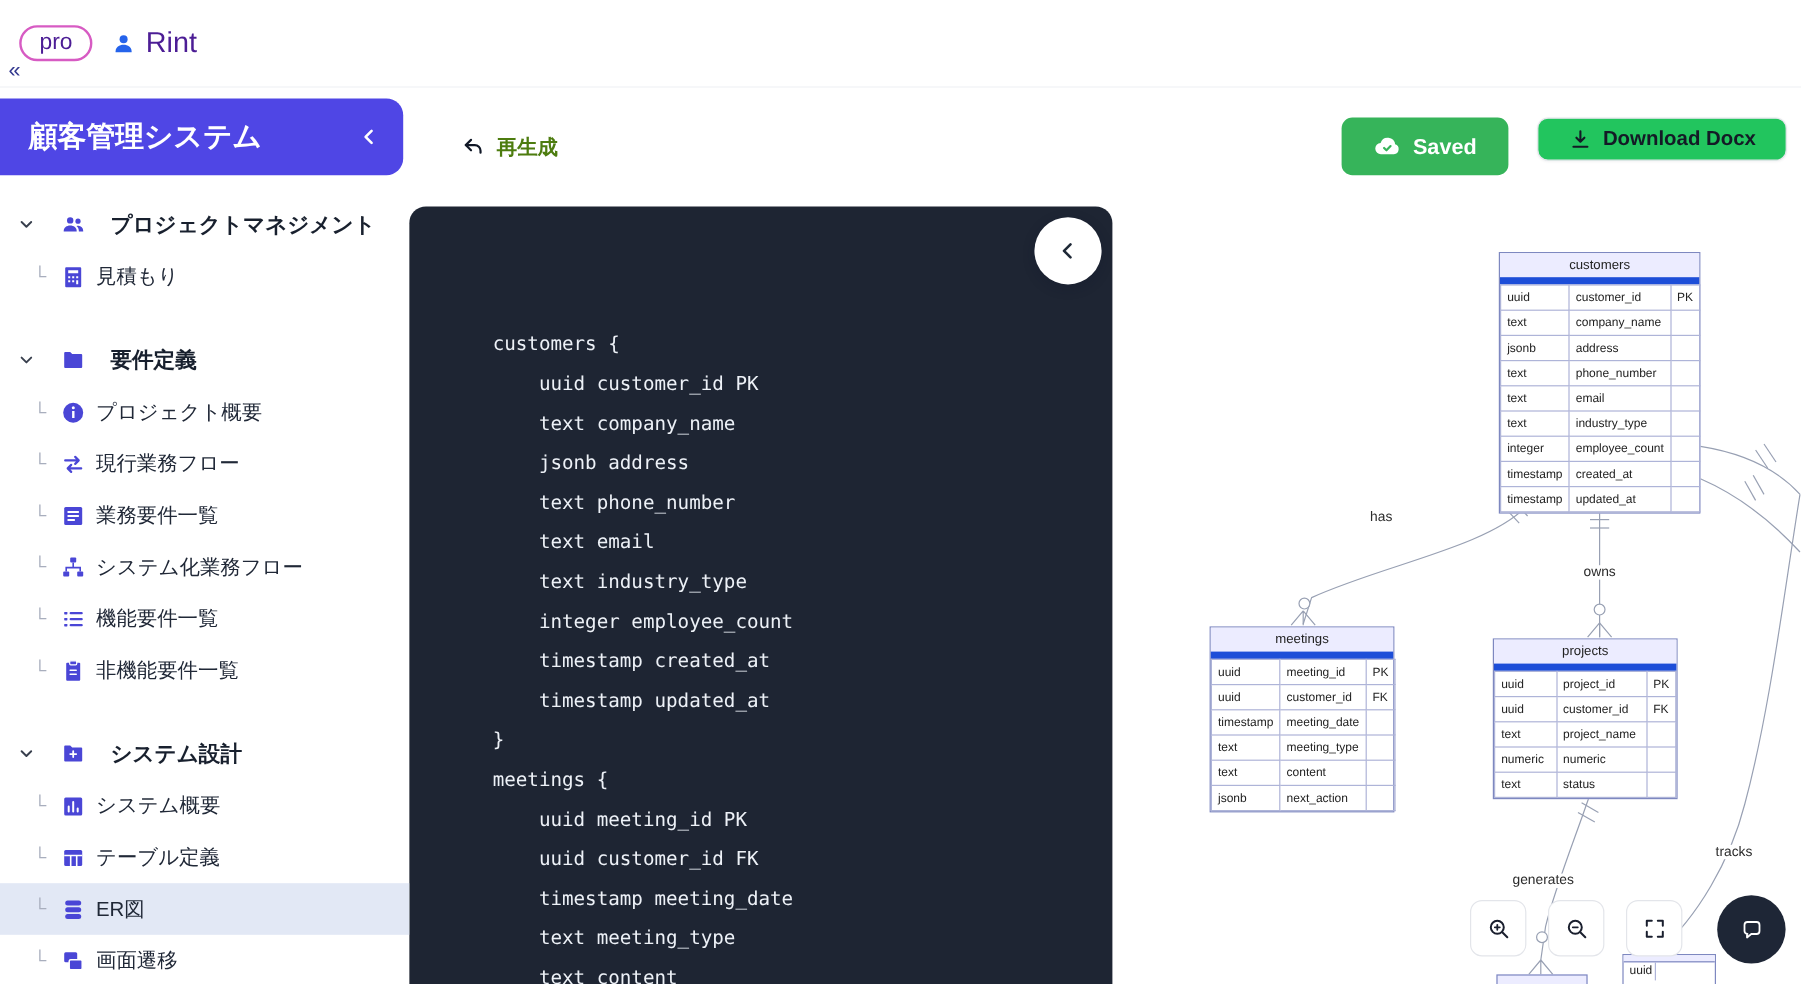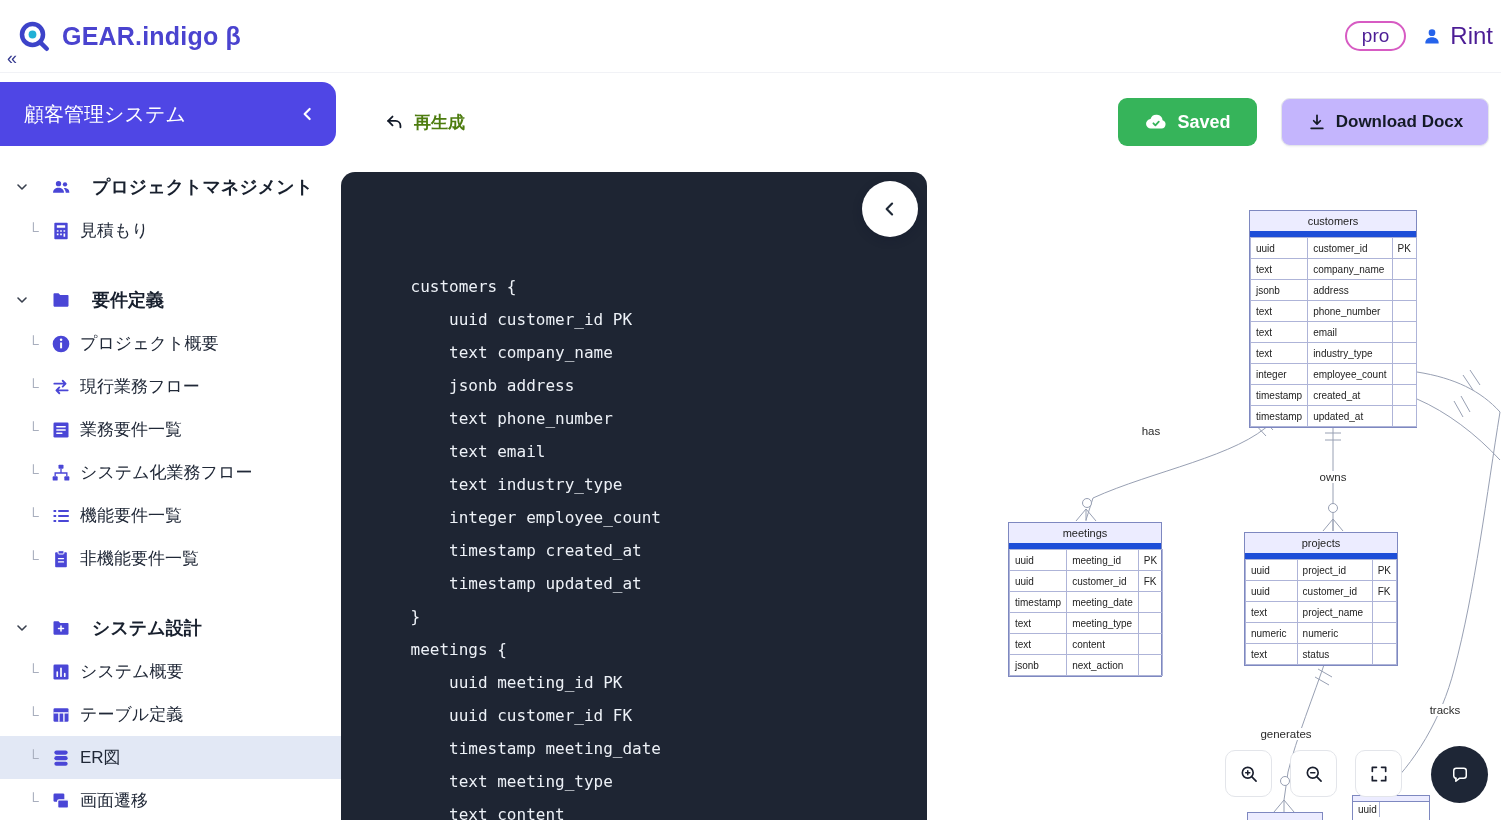--- a/index.html
+++ b/index.html
@@ -16,41 +16,41 @@
   .pro-badge{border:2px solid #D75BC3;color:#4c1d95;border-radius:999px;padding:2px 15px;font-size:19px}
   .user{display:flex;align-items:center;gap:8px}
   .user-name{font-size:24px;color:#4c1d95}
   .collapse-mini{position:absolute;left:7px;top:48px;font-size:18px;color:#34398f;z-index:31;cursor:pointer}
 
   
   .sidebar{position:absolute;left:0;top:72px;bottom:0;width:341px;background:#fff;z-index:20}
   .sidebar-header{position:absolute;left:0;top:10px;width:336px;height:64px;background:#4F46E5;
                   border-radius:0 14px 14px 0;display:flex;align-items:center;justify-content:space-between;
                   padding:0 18px 0 24px;box-sizing:border-box;cursor:pointer}
-  .sidebar-title{color:#fff;font-size:20px;font-weight:normal}
+  .sidebar-title{color:#fff;font-size:24px;font-weight:bold}
   .nav{position:absolute;top:93px;left:0;right:0}
   .nav-section{display:flex;align-items:center;gap:21px;height:44px;padding-left:14px;margin-top:26px;cursor:pointer}
   .nav-section:first-child{margin-top:0}
   .nav-item{display:flex;align-items:center;gap:9px;height:43px;padding-left:28px;cursor:pointer}
   .nav-item.selected{background:#E2E8F5}
   .tree{color:#A8AEBD;font-size:15px;width:14px;flex:0 0 14px}
   .icon20{width:20px;height:20px;flex:0 0 20px;color:#4A46D6;display:inline-flex}
   .icon20 svg{width:100%;height:100%}
   .caret{width:16px;height:16px;flex:0 0 16px;display:inline-flex;color:#3A4252}
   .caret svg{width:100%;height:100%}
   .nav-section .label{font-size:18px;font-weight:bold;color:#18202E;white-space:nowrap}
   .nav-item .label{font-size:17px;color:#202837;white-space:nowrap}
 
   
   .regen{position:absolute;left:385px;top:100px;height:44px;display:flex;align-items:center;gap:10px;cursor:pointer;z-index:25}
   .regen-label{font-size:17px;font-weight:bold;color:#4d7c0f}
   .saved-btn{position:absolute;left:1118px;top:98px;width:139px;height:48px;background:#36B45A;border:none;
              border-radius:9px;display:flex;align-items:center;justify-content:center;gap:9px;color:#fff;
              font-size:18px;font-weight:bold;cursor:pointer;z-index:25;font-family:inherit}
-  .download-btn{position:absolute;left:1281px;top:98px;width:208px;height:48px;background:#c4b5fd;
+  .download-btn{position:absolute;left:1281px;top:98px;width:208px;height:36px;background:#22c55e;
              border:1px solid #E4E6EB;border-radius:9px;display:flex;align-items:center;justify-content:center;
              gap:9px;color:#141A26;font-size:17px;font-weight:bold;cursor:pointer;z-index:25;
              box-shadow:0 1px 2px rgba(16,24,40,.05);font-family:inherit}
 
   
   .code-panel{position:absolute;left:341px;top:172px;width:586px;bottom:0;background:#1E2533;
               border-radius:14px 14px 0 0;z-index:10;padding:32px 0 0 31px;box-sizing:border-box;overflow:hidden}
   .code,.code pre{margin:0;font-family:"DejaVu Sans Mono","Liberation Mono",monospace;
                   font-size:16px;line-height:33px;color:#EDF1F7;white-space:pre}
   .kw{color:#4C9FFF}
@@ -78,30 +78,20 @@
 
   .zoom-btn{position:absolute;width:47px;height:47px;background:#fff;border:1px solid #E3E5EA;border-radius:10px;
             display:flex;align-items:center;justify-content:center;cursor:pointer;z-index:8}
   .chat-btn{position:absolute;left:504px;top:574px;width:57px;height:57px;border-radius:50%;background:#1E2636;
             display:flex;align-items:center;justify-content:center;z-index:9;border:none;cursor:pointer}
 </style>
 </head>
 <body>
 
 <div class="header">
-  <div class="brand">
-    <span class="icon20" style="width:36px;height:36px;flex:0 0 36px">
-      <svg viewBox="0 0 24 24">
-          <circle cx="11" cy="11" r="7" stroke="#3D43C9" stroke-width="3" fill="none"></circle>
-          <circle cx="11" cy="11" r="2.6" fill="#21B0D6"></circle>
-          <path d="M16.2 16.2l4.3 4.3" stroke="#3D43C9" stroke-width="3" stroke-linecap="round"></path>
-        </svg>
-    </span>
-    <span class="brand-text">GEAR.indigo β</span>
-  </div>
   <div class="header-right">
     <span class="pro-badge">pro</span>
     <span class="user">
       <span class="icon20" style="color:#2563EB">
         <svg viewBox="0 0 24 24" fill="#2563EB">
             <circle cx="12" cy="8" r="4"></circle>
             <path d="M4 20c0-4 3.6-6.5 8-6.5s8 2.5 8 6.5v1H4z"></path>
           </svg>
       </span>
       <span class="user-name">Rint</span>

